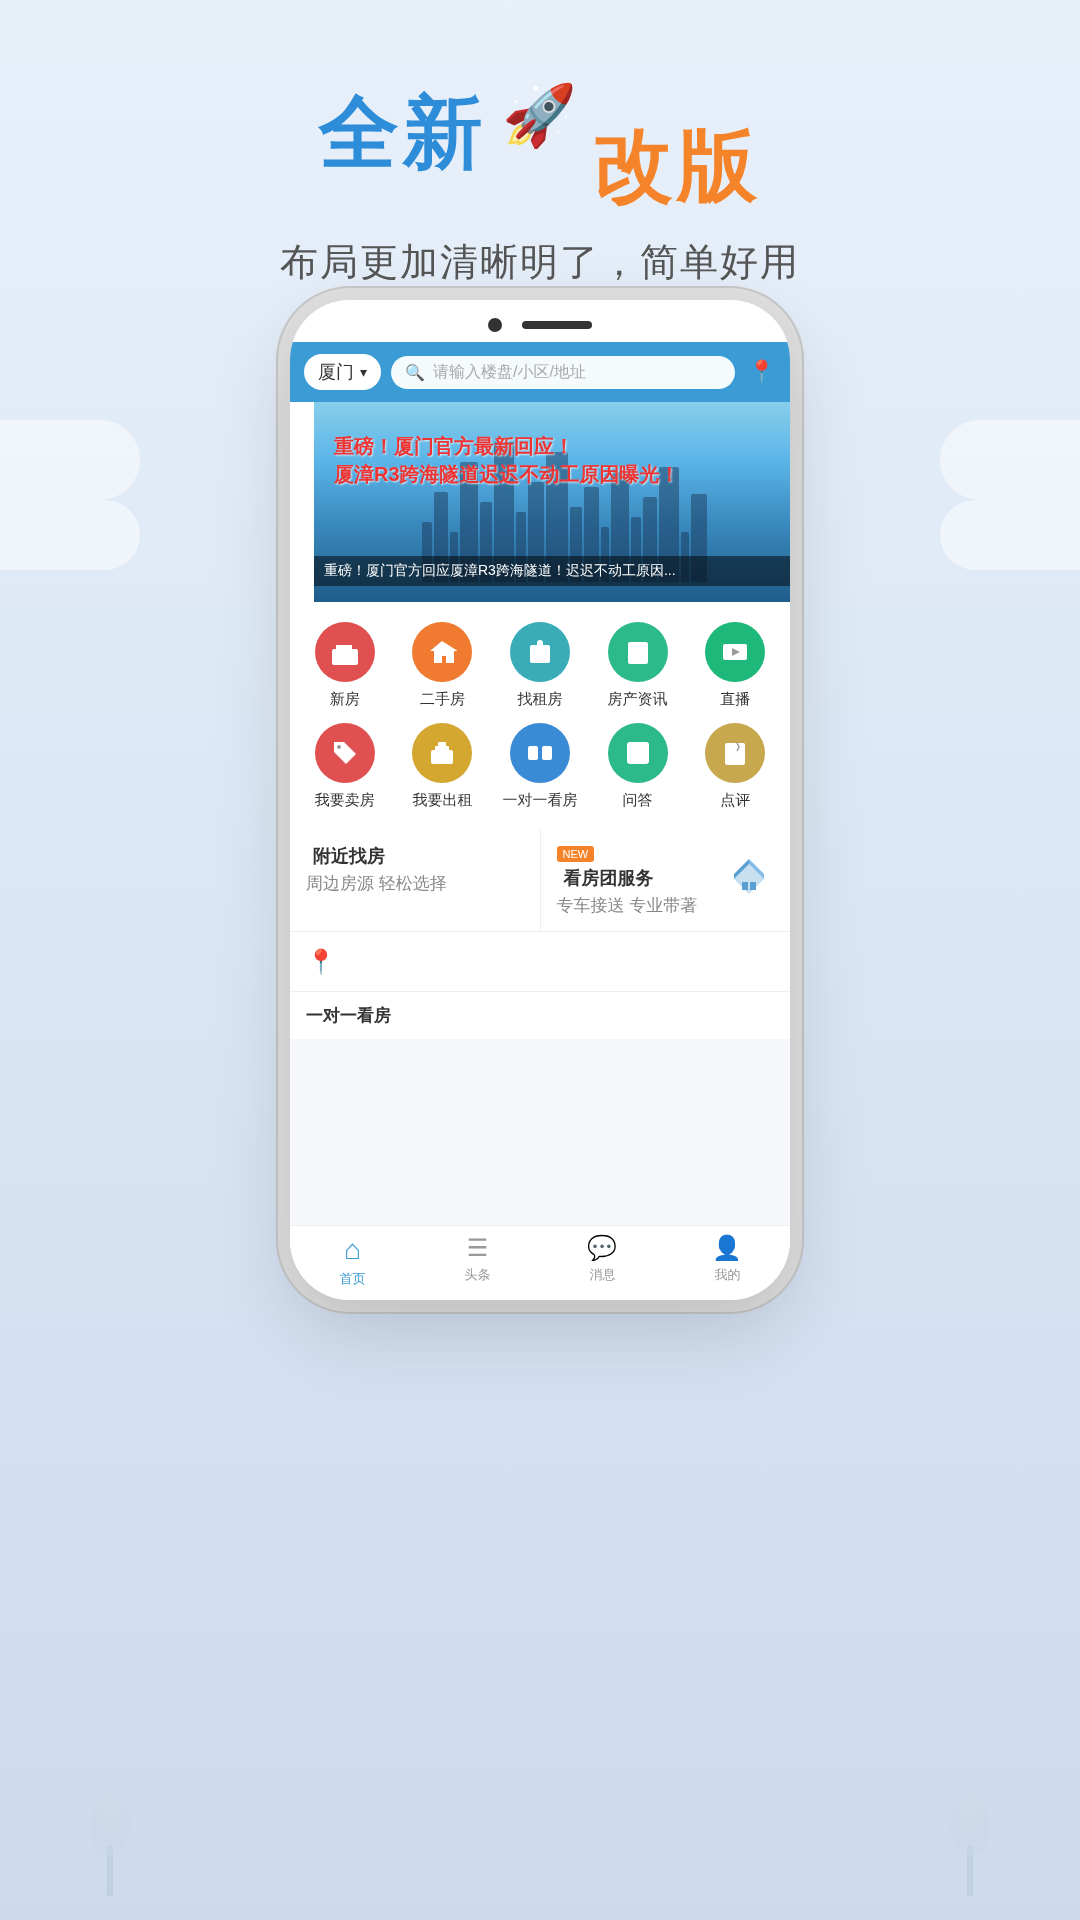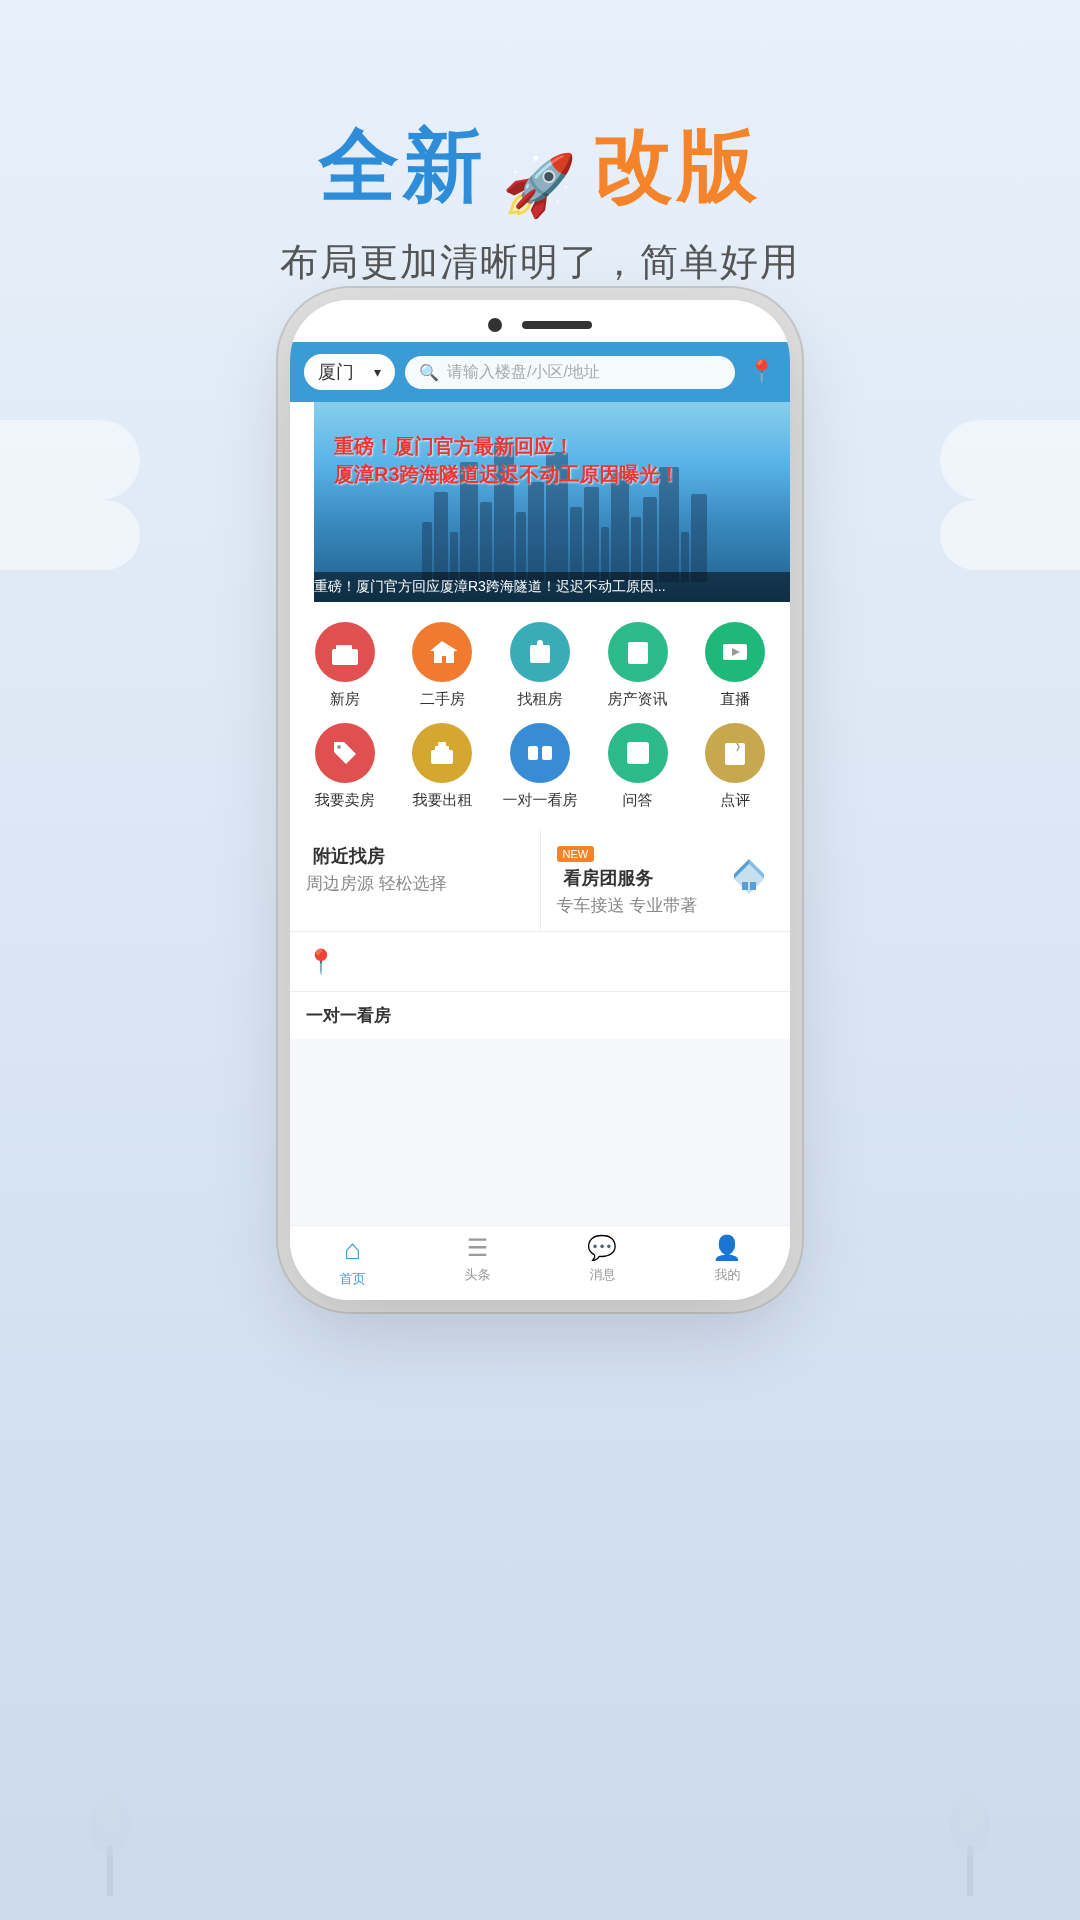--- a/index.html
+++ b/index.html
@@ -42,21 +42,21 @@
 
     
     .header-section {
       position: relative;
       text-align: center;
       padding: 80px 0 40px;
       z-index: 2;
     }
     .header-title {
       display: flex;
-      align-items: flex-end;
+      align-items: flex-start;
       justify-content: center;
       gap: 16px;
       margin-bottom: 16px;
     }
     .title-blue {
       font-size: 80px;
       font-weight: 700;
       color: #2d8dd9;
       letter-spacing: 4px;
     }
@@ -136,21 +136,21 @@
       align-items: center;
       gap: 10px;
       flex-shrink: 0;
     }
     .city-selector {
       background: #fff;
       border-radius: 20px;
       padding: 6px 14px;
       display: flex;
       align-items: center;
-      gap: 20px;
+      gap: 6px;
       white-space: nowrap;
     }
     .city-name {
       font-size: 18px;
       color: #333;
       font-weight: 500;
     }
     .city-arrow {
       font-size: 14px;
       color: #333;
@@ -196,25 +196,25 @@
     }
     .banner-headline {
       font-size: 20px;
       font-weight: 700;
       color: #e33;
       text-shadow: 1px 1px 2px rgba(255,255,255,0.8);
       line-height: 1.4;
     }
     .banner-bottom-bar {
       position: absolute;
-      bottom: 0;
+      bottom: 16px;
       left: 0;
       right: 0;
       background: rgba(0,0,0,0.5);
-      padding: 6px 0;
+      padding: 6px 10px;
     }
     .banner-bottom-text {
       font-size: 14px;
       color: #fff;
       white-space: nowrap;
       overflow: hidden;
       text-overflow: ellipsis;
     }
 
     

